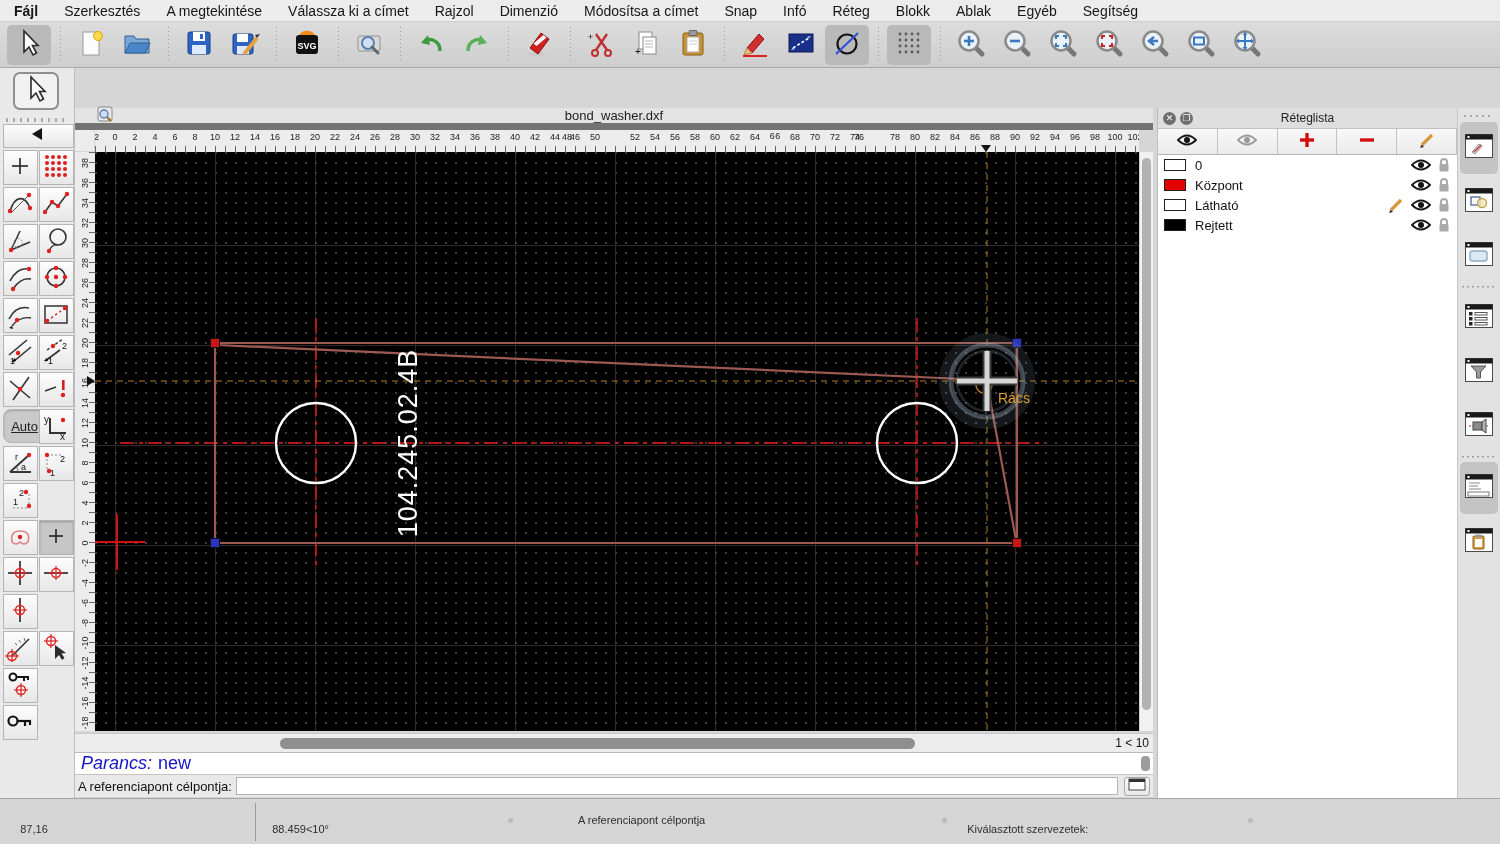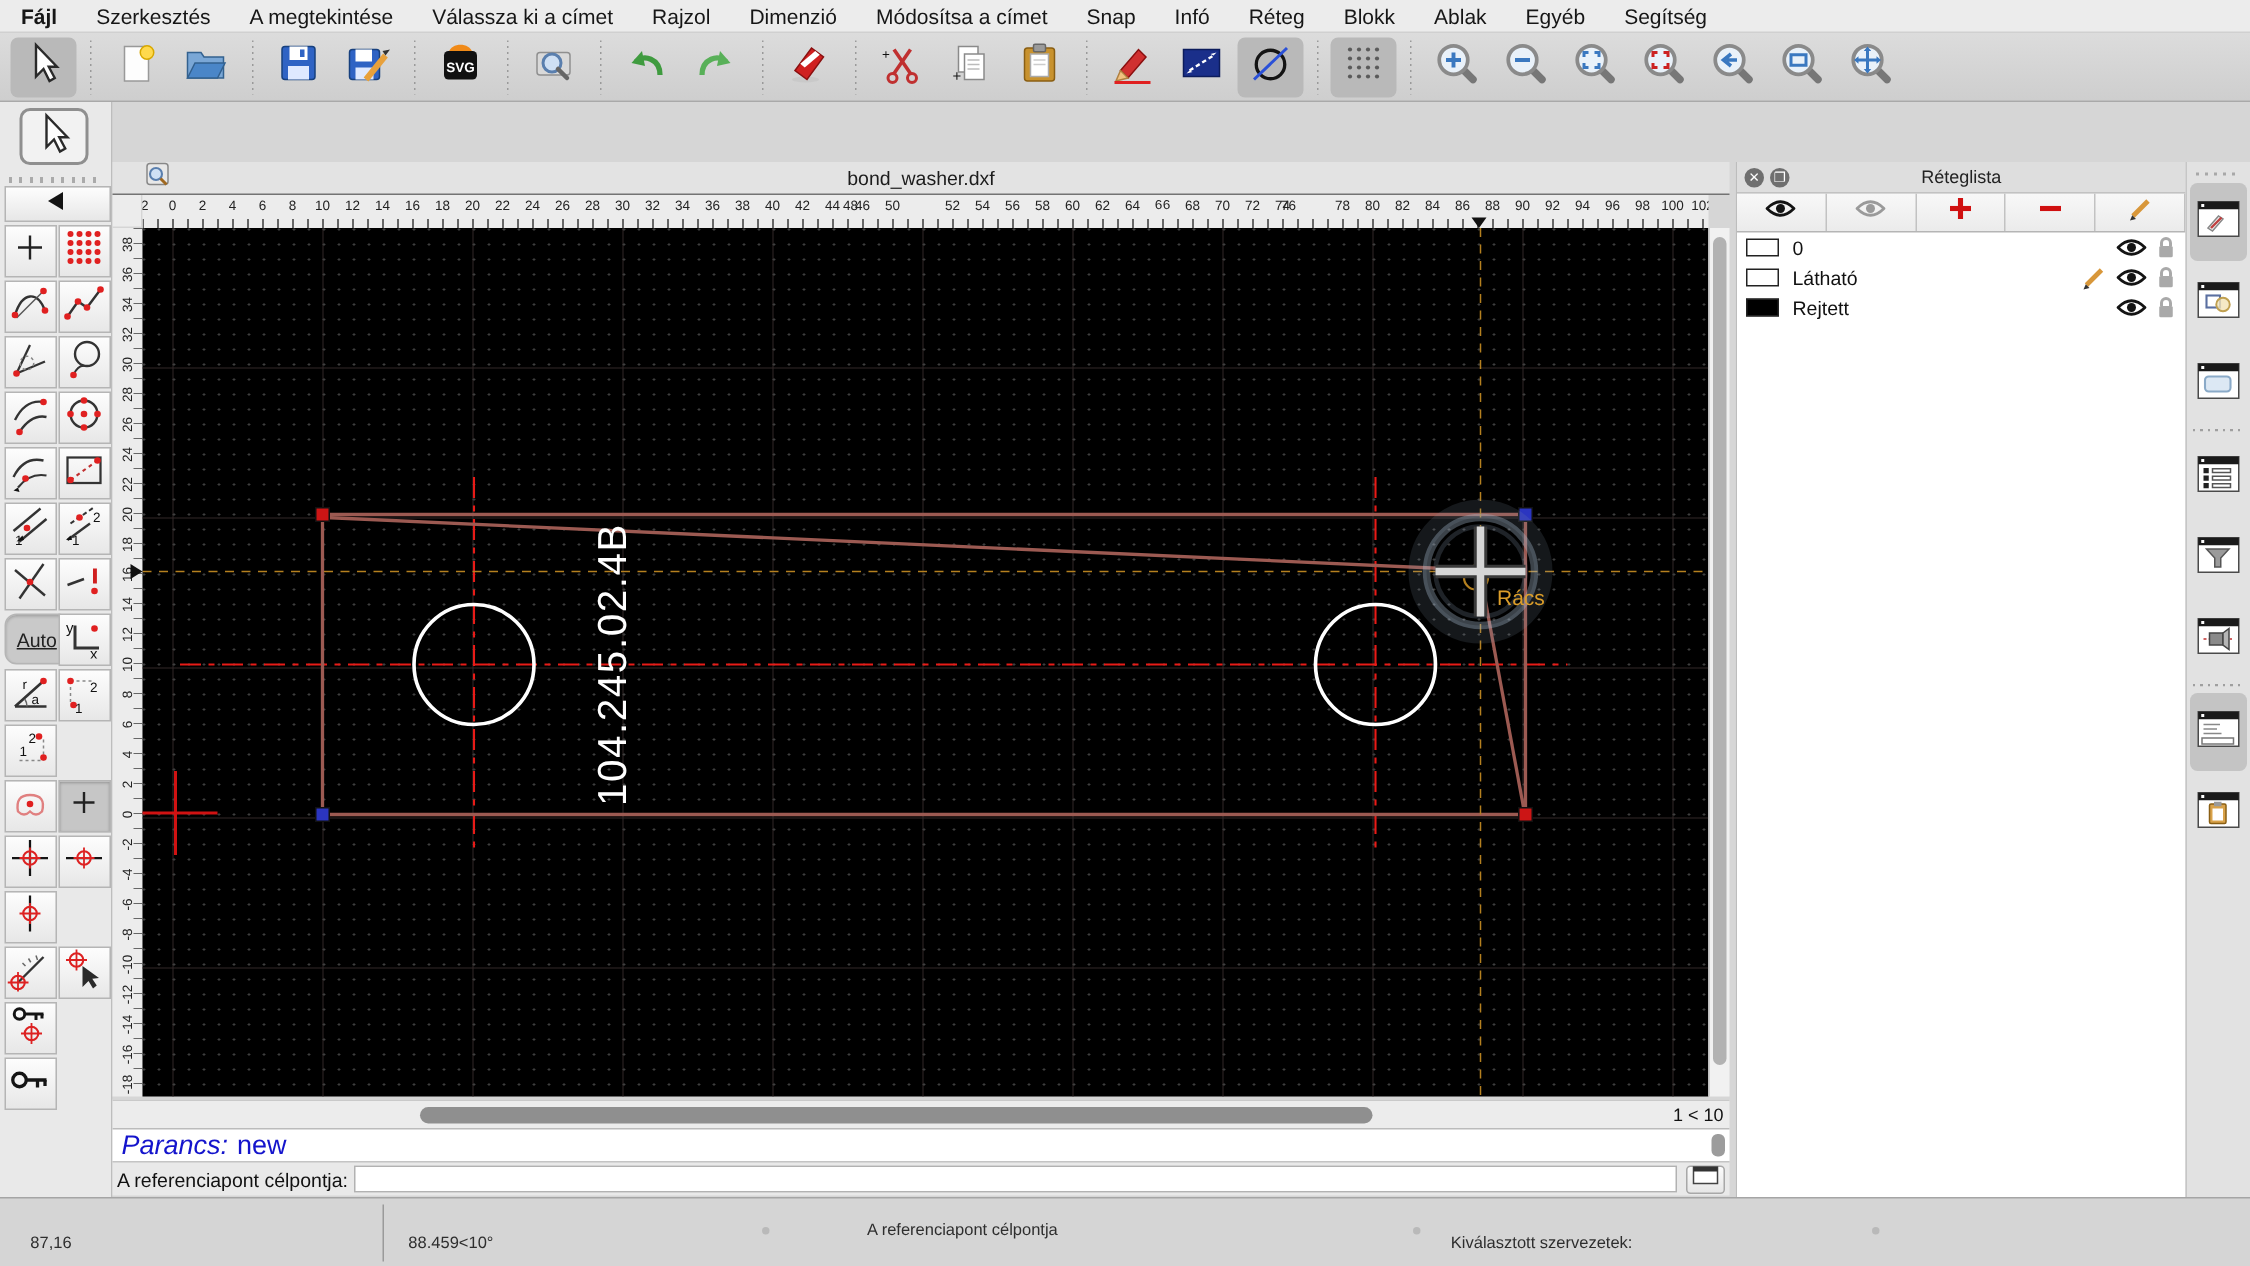--- a/index.html
+++ b/index.html
@@ -36,21 +36,21 @@
                display:grid; grid-template-columns:35px 35px; gap:2px 1px; justify-content:center; }
   .sbtn { width:35px; height:35px; background:linear-gradient(#fdfdfd,#e7e7e7);
           border:1px solid #b5b5b5; display:flex; align-items:center; justify-content:center; }
   .sbtn.active { background:#c6c6c6; box-shadow:inset 0 1px 2px rgba(0,0,0,.25); }
   .sbtn.wide { grid-column:1 / span 2; width:71px; height:24px; }
   .sbtn.autobtn { border-radius:8px; width:44px; height:34px; background:#c9c9c9;
                   font-size:13px; color:#222; box-shadow:inset 0 1px 2px rgba(0,0,0,.2);text-decoration:underline; }
 
   
   #doc-titlebar { position:absolute; left:75px; top:108px; width:1078px; height:22px;
-                  background:#e3e3e3; border-bottom:1px solid #737373;
+                  background:#e3e3e3; border-bottom:7px solid #737373;
                   display:flex; align-items:center; }
   #doc-title { position:absolute; left:0; width:100%; text-align:center; font-size:13px; color:#1c1c1c; }
   #doc-icon { margin-left:22px; z-index:2; }
 
   #hruler { position:absolute; left:95px; top:130px; width:1044px; height:22px; background:#ececec; overflow:hidden; }
   #hruler::after { content:''; position:absolute; left:0; right:0; bottom:0; height:6px;
                    background:repeating-linear-gradient(90deg,#666 0 1px, transparent 1px 10px); }
   .hlab { position:absolute; top:2px; width:20px; text-align:center; font-size:9px; color:#222; }
   #vruler { position:absolute; left:75px; top:152px; width:20px; height:579px; background:#ececec; overflow:hidden; }
   #vruler::after { content:''; position:absolute; top:0; bottom:0; right:0; width:6px;
@@ -833,20 +833,36 @@
           </svg>
         </span>
         <span class="lr-ic">
           <svg width="14" height="16" viewBox="0 0 14 16">
             <path d="M4,7 V5 a3,3 0 0 1 6,0 V7" fill="none" stroke="#a9a9a9" stroke-width="2"></path>
             <rect x="2.5" y="7" width="9" height="7.5" rx="1" fill="#a9a9a9"></rect>
           </svg>
         </span>
       </div>
       <div class="layer-row">
+        <span class="swatch" style="background:#e20000"></span>
+        <span class="layer-name">Központ</span>
+        <span class="lr-ic">
+          <svg width="20" height="14" viewBox="0 0 20 14">
+            <path d="M1,7 Q10,-2 19,7 Q10,16 1,7 Z" fill="none" stroke="#141414" stroke-width="1.8"></path>
+            <circle cx="10" cy="7" r="3" fill="#141414"></circle>
+          </svg>
+        </span>
+        <span class="lr-ic">
+          <svg width="14" height="16" viewBox="0 0 14 16">
+            <path d="M4,7 V5 a3,3 0 0 1 6,0 V7" fill="none" stroke="#a9a9a9" stroke-width="2"></path>
+            <rect x="2.5" y="7" width="9" height="7.5" rx="1" fill="#a9a9a9"></rect>
+          </svg>
+        </span>
+      </div>
+      <div class="layer-row">
         <span class="swatch" style="background:#ffffff"></span>
         <span class="layer-name">Látható</span>
         <span class="lr-ic">
           <svg width="18" height="18" viewBox="0 0 18 18">
             <line x1="4" y1="14" x2="14" y2="4" stroke="#d8973a" stroke-width="3.2"></line>
             <polygon points="2,17 6,16 3.5,13.5" fill="#333"></polygon>
           </svg>
         </span>
         <span class="lr-ic">
           <svg width="20" height="14" viewBox="0 0 20 14">

